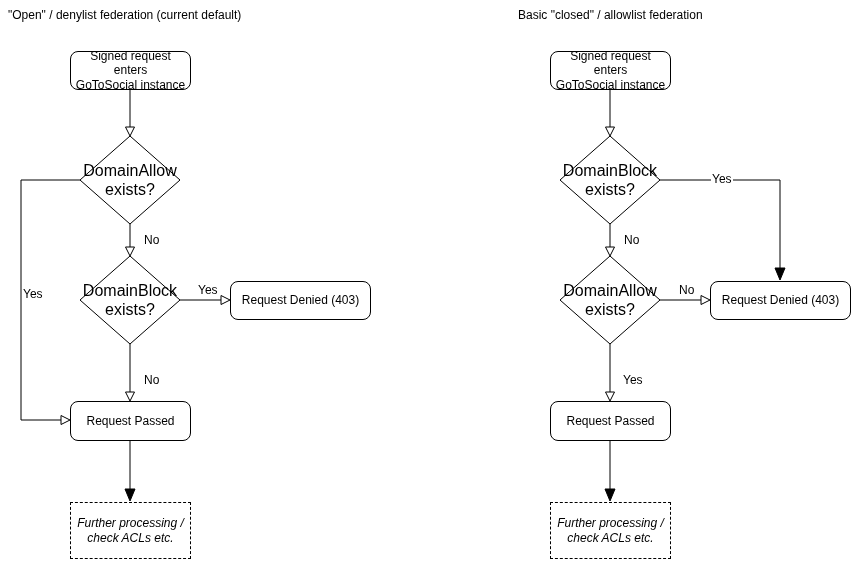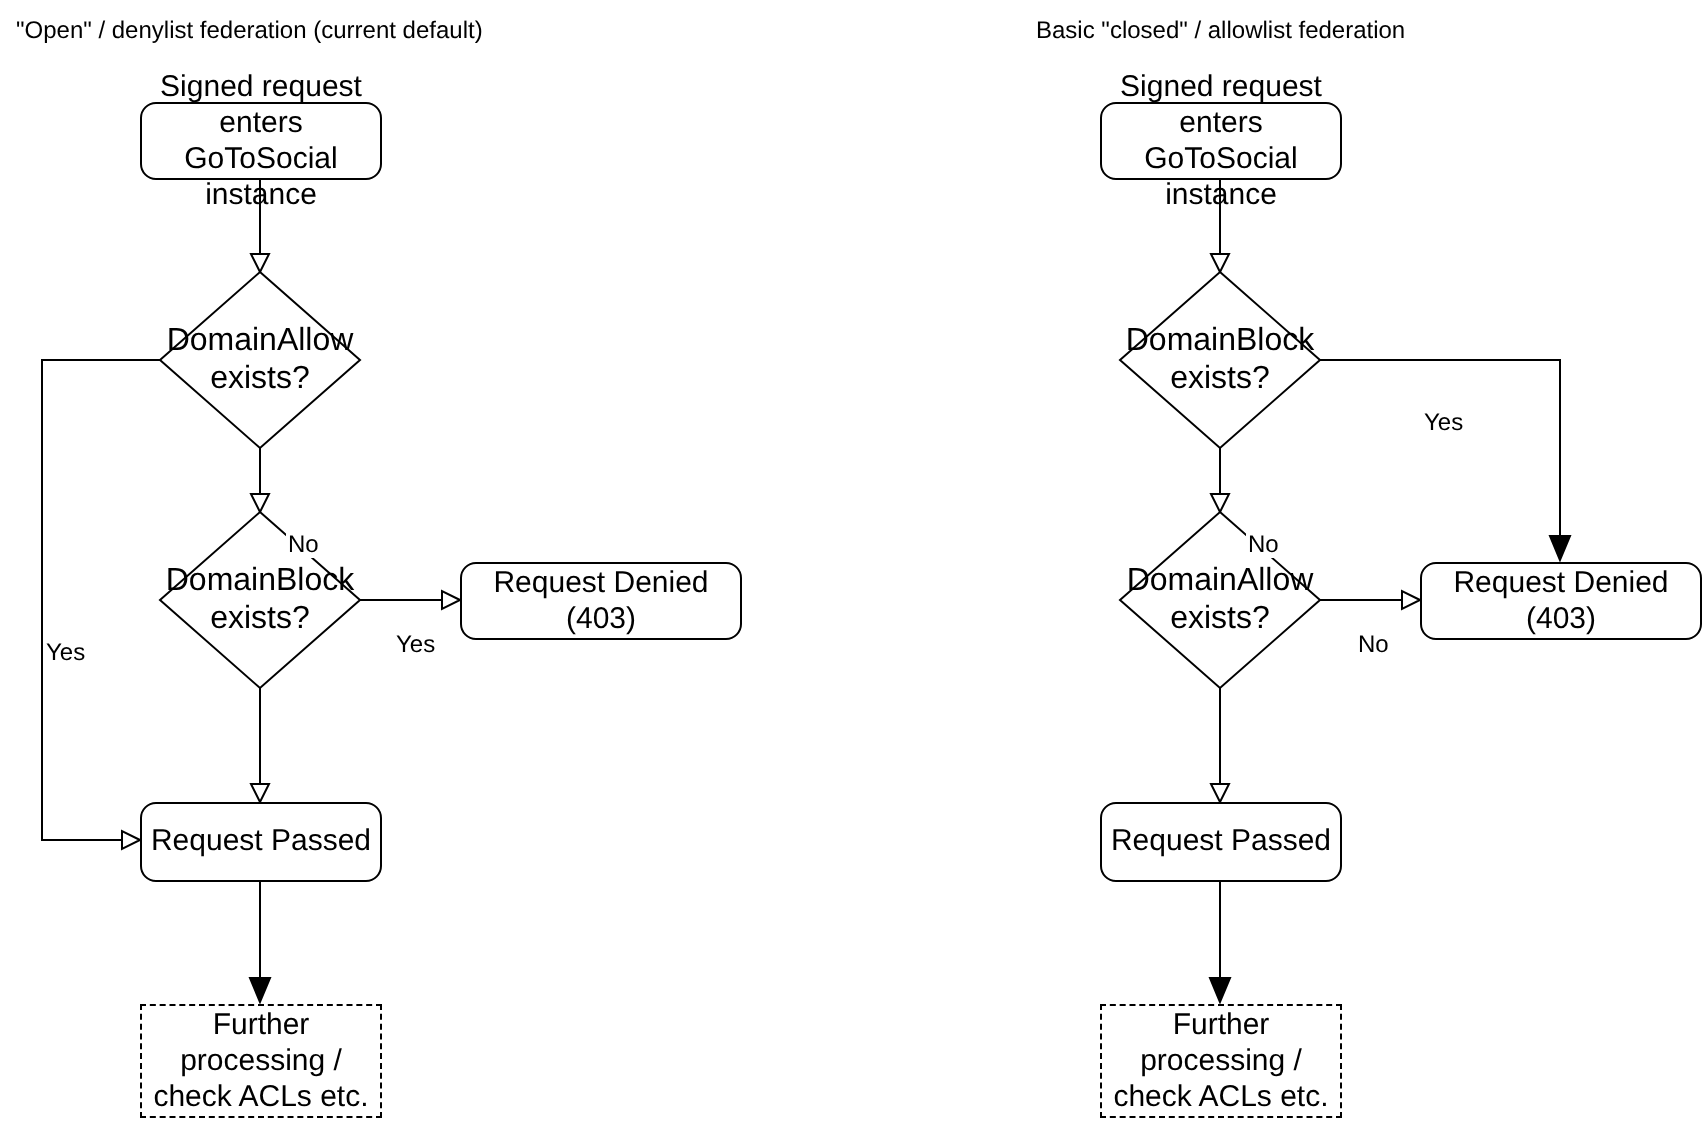--- a/index.html
+++ b/index.html
@@ -20,32 +20,33 @@
     white-space: nowrap;
     z-index: 2;
   }
   .node {
     position: absolute;
     box-sizing: border-box;
     display: flex;
     align-items: center;
     justify-content: center;
     text-align: center;
-    font-size: 15px;
+    font-size: 12px;
     line-height: 1.2;
     white-space: pre-line;
     background: #ffffff;
     border: 1px solid #000000;
     border-radius: 8px;
     z-index: 1;
     padding: 1px 2px;
   }
   .node.dashed {
     border-style: dashed;
     border-radius: 0;
+    font-style: italic;
   }
   .diamond-label {
     position: absolute;
     display: flex;
     align-items: center;
     justify-content: center;
     text-align: center;
     font-size: 16px;
     line-height: 1.2;
     white-space: pre-line;
@@ -54,21 +55,20 @@
     z-index: 1;
   }
   .edge-label {
     position: absolute;
     font-size: 12px;
     line-height: 13px;
     background: #ffffff;
     padding: 0 1px;
     white-space: nowrap;
     z-index: 1;
-    margin-top: 32px;
   }
   svg path.wire { stroke: #000000; stroke-width: 1; fill: none; }
   svg path.arrow-open { stroke: #000000; stroke-width: 1; fill: #ffffff; }
   svg path.arrow-filled { stroke: #000000; stroke-width: 1; fill: #000000; }
   svg path.diamond { stroke: #000000; stroke-width: 1; fill: #ffffff; }
 </style>
 </head>
 <body>
 
 <div id="canvas">

